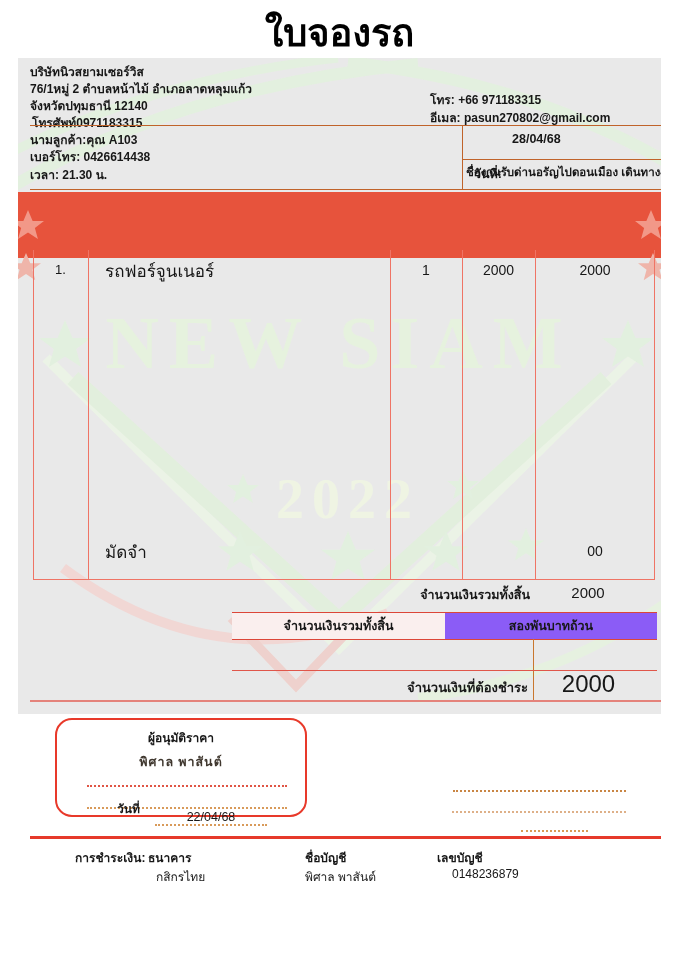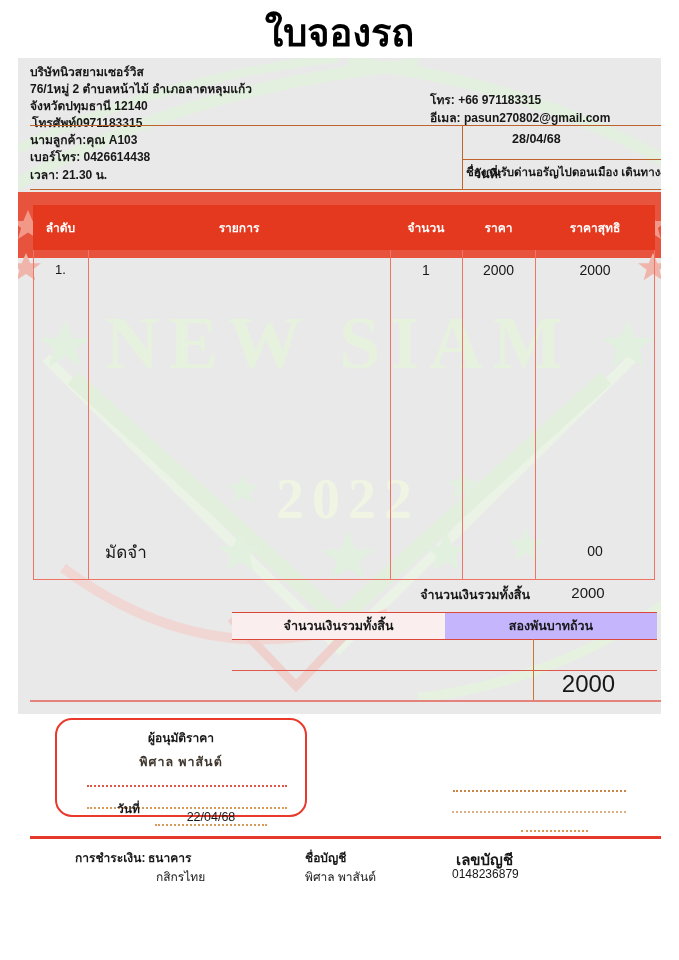--- a/index.html
+++ b/index.html
@@ -24,21 +24,21 @@
   .tbl-header { position:absolute; left:15px; top:147px; width:622px; height:45px;
     background:#e5391f; display:flex; align-items:center; }
   .th { color:#ffffff; font-size:12px; font-weight:bold; text-align:center; }
   .tbl-body { position:absolute; left:15px; top:192px; width:622px; height:330px; }
   .tline { background:#ef7465; }
 
   .cell { position:absolute; text-align:center; }
 
   
   .band-light { position:absolute; background:#faefee; display:flex; align-items:center; justify-content:center; }
-  .band-pink  { position:absolute; background:#c4b5fd; display:flex; align-items:center; justify-content:center; }
+  .band-pink  { position:absolute; background:#8b5cf6; display:flex; align-items:center; justify-content:center; }
 
   
   .sigbox { position:absolute; left:55px; top:718px; width:252px; height:99px;
     border:2px solid #e8392a; border-radius:17px; background:#ffffff; }
   .dotted { position:absolute; border-bottom-style:dotted;margin-top:15px; }
 
   .sig-name { font-family:"Liberation Serif","DejaVu Serif",serif; color:#3f372e; letter-spacing:1px; }
 </style>
 </head>
 <body>
@@ -101,39 +101,33 @@
     <div class="txt b" style="left:12px; top:89px;  font-size:12px;">เบอร์โทร: 0426614438</div>
     <div class="txt b" style="left:12px; top:107px; font-size:12px;">เวลา: 21.30 น.</div>
 
     <div class="vline" style="left:444px; top:67px; height:64px; background:#c0632a;"></div>
     <div class="txt b" style="left:456px; top:74px; font-size:12.5px;margin-top:32px;">วันที่:</div>
     <div class="txt b" style="left:494px; top:74px; font-size:12.5px;">28/04/68</div>
     <div class="hline" style="left:444px; top:101px; width:199px; background:#c0632a;"></div>
     <div class="txt b" style="left:448px; top:105px; font-size:11.5px;">ชื่องานรับด่านอรัญไปดอนเมือง เดินทาง4ท่าน</div>
     <div class="hline" style="left:12px; top:131px; width:631px; background:#c0632a;"></div>
 
-    <div class="tbl-header">
-      <div class="th" style="width:55px;">ลำดับ</div>
-      <div class="th" style="width:302px;">รายการ</div>
-      <div class="th" style="width:72px;">จำนวน</div>
-      <div class="th" style="width:73px;">ราคา</div>
-      <div class="th" style="width:120px;">ราคาสุทธิ</div>
-    </div>
 
     <div class="tbl-body">
 
       <div class="vline tline" style="left:0;     top:0; height:330px;"></div>
       <div class="vline tline" style="left:55px;  top:0; height:330px;"></div>
       <div class="vline tline" style="left:357px; top:0; height:330px;"></div>
       <div class="vline tline" style="left:429px; top:0; height:330px;"></div>
       <div class="vline tline" style="left:502px; top:0; height:330px;"></div>
       <div class="vline tline" style="left:621px; top:0; height:330px;"></div>
       <div class="hline tline" style="left:0; top:329px; width:622px;"></div>
 
       <div class="cell txt" style="left:0;     top:12px; width:55px;  font-size:13px;">1.</div>
+      <div class="txt" style="left:72px;  top:7px;  font-size:17px;">รถฟอร์จูนเนอร์</div>
       <div class="cell txt" style="left:357px; top:12px; width:72px;  font-size:14px;">1</div>
       <div class="cell txt" style="left:429px; top:12px; width:73px;  font-size:14px;">2000</div>
       <div class="cell txt" style="left:502px; top:12px; width:120px; font-size:14px;">2000</div>
 
       <div class="txt" style="left:72px;  top:288px; font-size:17px;">มัดจำ</div>
       <div class="cell txt" style="left:502px; top:293px; width:120px; font-size:14px;">00</div>
     </div>
 
     <div class="txt b" style="left:332px; top:527px; width:180px; text-align:right; font-size:12.5px;">จำนวนเงินรวมทั้งสิ้น</div>
     <div class="cell txt" style="left:525px; top:526px; width:90px; font-size:15px;">2000</div>
@@ -143,20 +137,21 @@
       <span class="txt b" style="position:static; font-size:12.5px;">จำนวนเงินรวมทั้งสิ้น</span>
     </div>
     <div class="band-pink" style="left:427px; top:555px; width:212px; height:26px;">
       <span class="txt b" style="position:static; font-size:12.5px;">สองพันบาทถ้วน</span>
     </div>
     <div class="hline" style="left:214px; top:581px; width:425px; background:#dc4638;"></div>
 
     <div class="vline" style="left:515px; top:581px; height:61px; background:#c9772e;"></div>
     <div class="hline" style="left:214px; top:612px; width:425px; background:#e0564a;"></div>
 
+    <div class="txt b" style="left:330px; top:619px; width:180px; text-align:right; font-size:13px;">จำนวนเงินที่ต้องชำระ</div>
     <div class="cell txt" style="left:523px; top:612px; width:95px; font-size:24px;">2000</div>
 
     <div class="hline" style="left:12px; top:642px; width:631px; height:2px; background:#e4837b;"></div>
   </div>
 
   <div class="sigbox">
     <div class="txt b" style="left:0; right:0; top:8px; text-align:center; font-size:12px;">ผู้อนุมัติราคา</div>
     <div class="txt b sig-name" style="left:0; right:0; top:32px; text-align:center; font-size:12.5px;">พิศาล พาสันต์</div>
     <div class="dotted" style="left:30px; top:50px; width:200px; border-bottom-width:2px; border-bottom-color:#e05545;"></div>
     <div class="dotted" style="left:30px; top:72px; width:200px; border-bottom-width:2px; border-bottom-color:#d89a5a;"></div>
@@ -168,16 +163,16 @@
   <div class="dotted" style="position:absolute; left:452px; top:796px; width:174px; border-bottom-width:2px; border-bottom-color:#deb088;"></div>
   <div class="dotted" style="position:absolute; left:521px; top:815px; width:67px;  border-bottom-width:2px; border-bottom-color:#d99b55;"></div>
 
   <div class="hline" style="left:30px; top:836px; width:631px; height:3px; background:#e6392a;"></div>
 
   <div class="txt b" style="left:75px;  top:848px; font-size:12px;">การชำระเงิน:</div>
   <div class="txt b" style="left:142px; top:848px; font-size:12px;margin-left:6px;">ธนาคาร</div>
   <div class="txt" style="left:156px; top:867px; font-size:12px;">กสิกรไทย</div>
   <div class="txt b" style="left:305px; top:848px; font-size:12px;">ชื่อบัญชี</div>
   <div class="txt" style="left:305px; top:867px; font-size:12px;">พิศาล พาสันต์</div>
-  <div class="txt b" style="left:456px; top:848px; font-size:15px;">เลขบัญชี</div>
+  <div class="txt b" style="left:437px; top:848px; font-size:12px;">เลขบัญชี</div>
   <div class="txt" style="left:452px; top:867px; font-size:12px;">0148236879</div>
 
 </div>
 
 </body></html>

